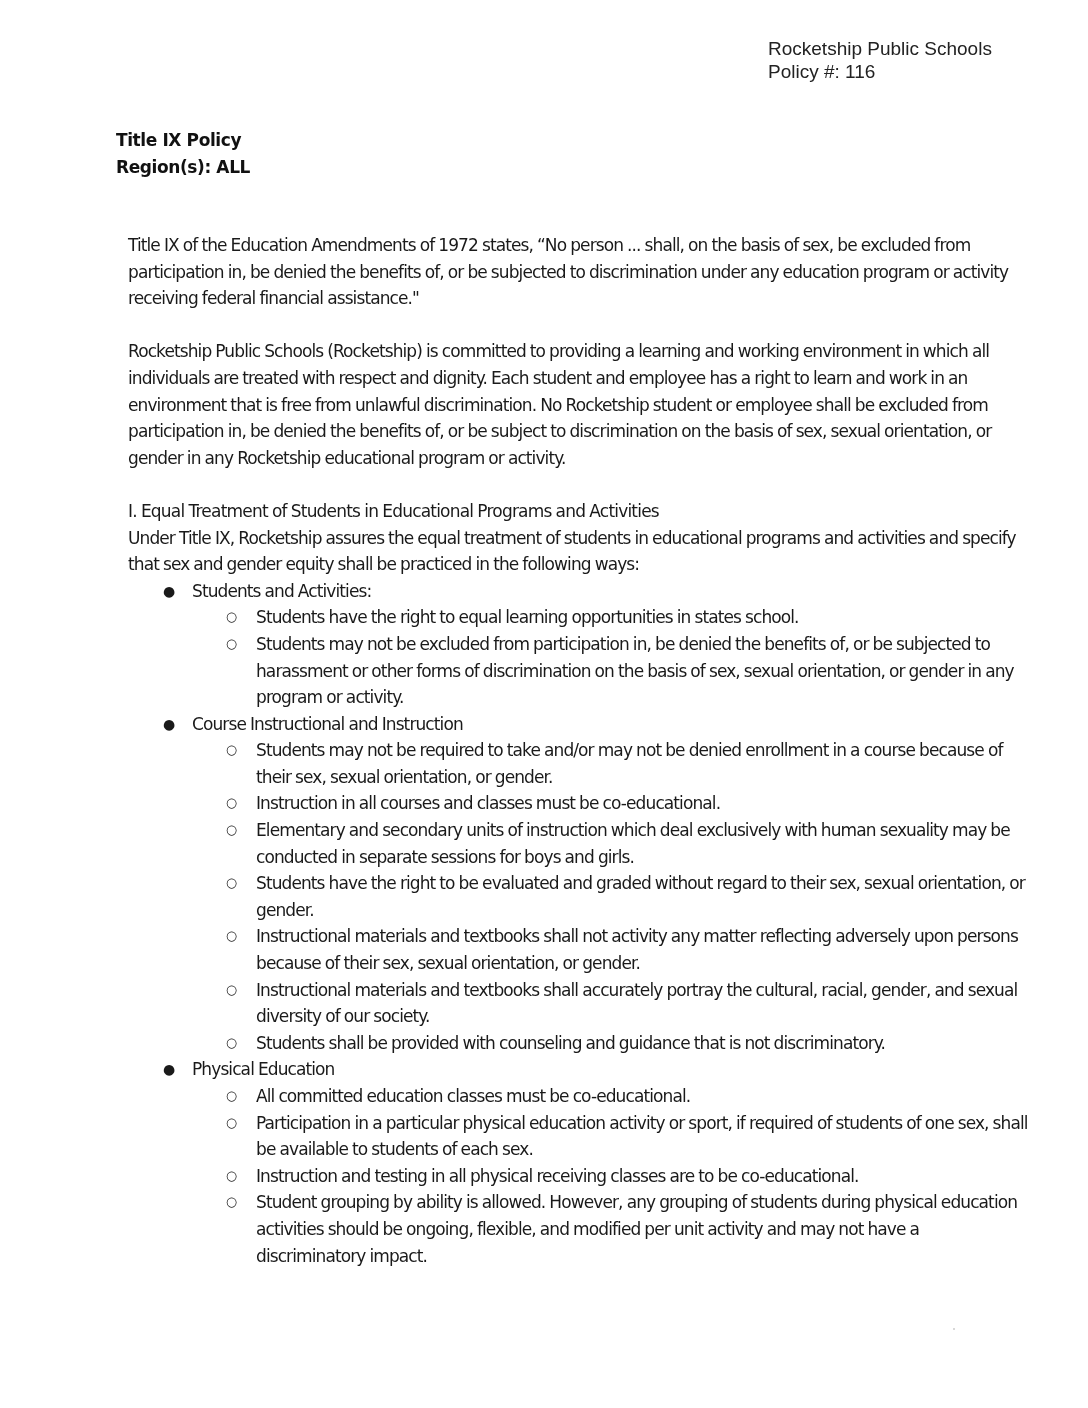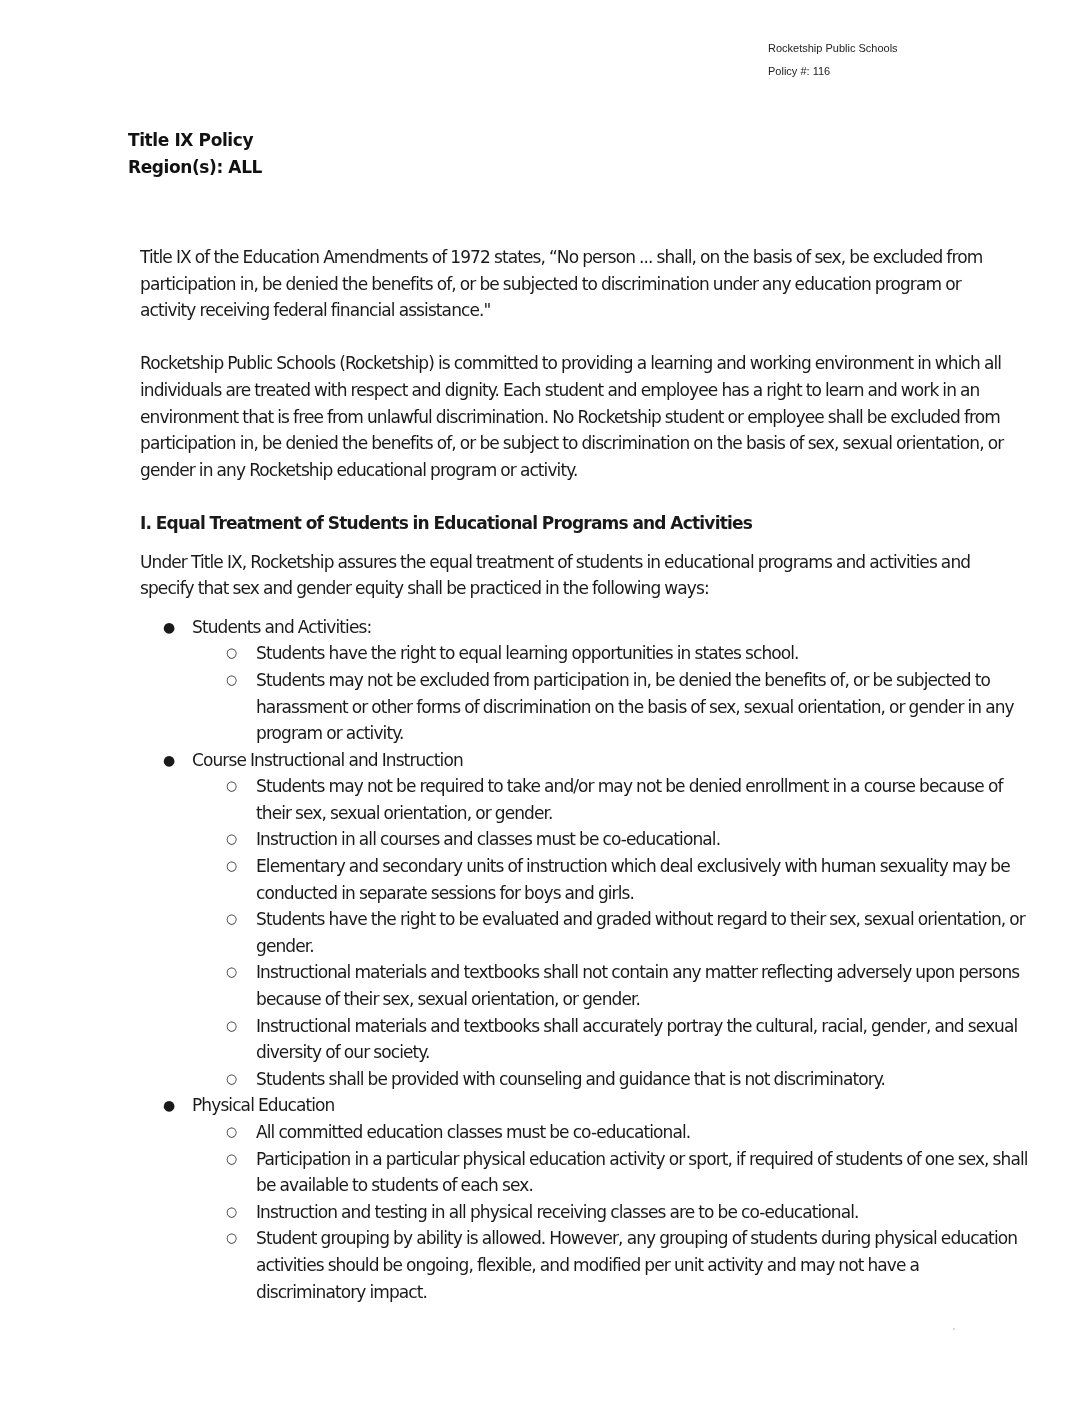--- a/index.html
+++ b/index.html
@@ -1,33 +1,33 @@
 <!DOCTYPE html>
 <html><head>
   <meta charset="utf-8">
   <style>
     html, body { margin: 0; padding: 0; background: #ffffff; }
     body { width: 1088px; height: 1408px; position: relative; overflow: hidden; color: #111111; }
     .header-block {
       position: absolute; left: 768px; top: 37px;
-      font-family: "Liberation Sans", sans-serif; font-size: 11px; line-height: 23px; color: #222222;
+      font-family: "Liberation Sans", sans-serif; font-size: 19px; line-height: 23px; color: #222222;
     }
     .title-block {
-      position: absolute; left: 128px; top: 127px;
+      position: absolute; left: 116px; top: 127px;
       font-family: "DejaVu Sans", sans-serif; font-weight: bold; font-size: 17px; line-height: 27px;
       letter-spacing: -0.4px; color: #111111;
     }
     .content {
       position: absolute; left: 128px; top: 232px; width: 900px;
       font-family: "DejaVu Sans", sans-serif; font-size: 17px; line-height: 26.6px;
       letter-spacing: -0.9px; word-spacing: -0.5px; color: #1a1a1a;
     }
-    .content p { margin: 12px; }
+    .content p { margin: 0; }
     .para-gap { margin-top: 26.6px !important; }
-    .section-heading { font-weight: bold; letter-spacing: -0.8px; }
+    .section-heading { font-weight: normal; letter-spacing: -0.8px; }
     ul.level1 { list-style: none; margin: 0; padding: 0; }
     ul.level1 > li { position: relative; padding-left: 64px; }
     ul.level1 > li > .bullet {
       position: absolute; left: 35px; top: 0; width: 10px; text-align: center; font-size: 14px;
     }
     ul.level2 { list-style: none; margin: 0; padding: 0; }
     ul.level2 > li { position: relative; padding-left: 64px; }
     ul.level2 > li > .bullet {
       position: absolute; left: 32px; top: 0; width: 14px; text-align: center; font-size: 13px;
     }
@@ -67,21 +67,21 @@
     </li>
 
     <li>
       <span class="bullet">●</span>
       <span>Course Instructional and Instruction</span>
       <ul class="level2">
         <li><span class="bullet">○</span><span>Students may not be required to take and/or may not be denied enrollment in a course because of their sex, sexual orientation, or gender.</span></li>
         <li><span class="bullet">○</span><span>Instruction in all courses and classes must be co-educational.</span></li>
         <li><span class="bullet">○</span><span>Elementary and secondary units of instruction which deal exclusively with human sexuality may be conducted in separate sessions for boys and girls.</span></li>
         <li><span class="bullet">○</span><span>Students have the right to be evaluated and graded without regard to their sex, sexual orientation, or gender.</span></li>
-        <li><span class="bullet">○</span><span>Instructional materials and textbooks shall not contain any matter reflecting adversely upon persons because of their sex, sexual orientation, or gender.</span></li>
+        <li><span class="bullet">○</span><span>Instructional materials and textbooks shall not activity any matter reflecting adversely upon persons because of their sex, sexual orientation, or gender.</span></li>
         <li><span class="bullet">○</span><span>Instructional materials and textbooks shall accurately portray the cultural, racial, gender, and sexual diversity of our society.</span></li>
         <li><span class="bullet">○</span><span>Students shall be provided with counseling and guidance that is not discriminatory.</span></li>
       </ul>
     </li>
 
     <li>
       <span class="bullet">●</span>
       <span>Physical Education</span>
       <ul class="level2">
         <li><span class="bullet">○</span><span>All committed education classes must be co-educational.</span></li>

